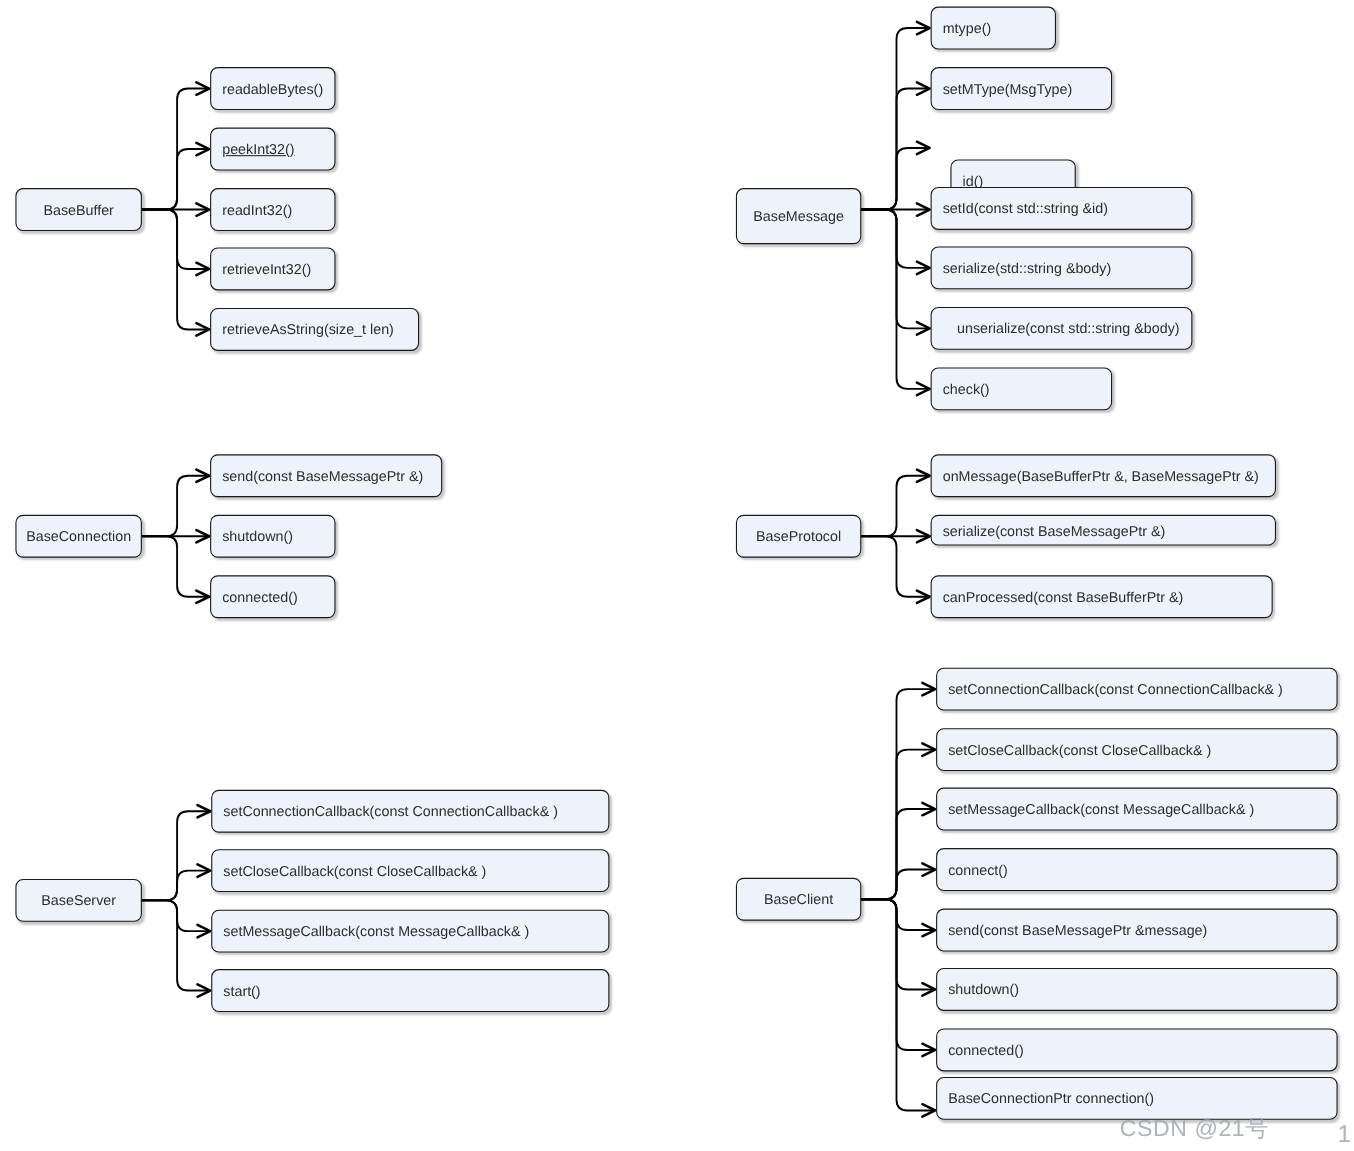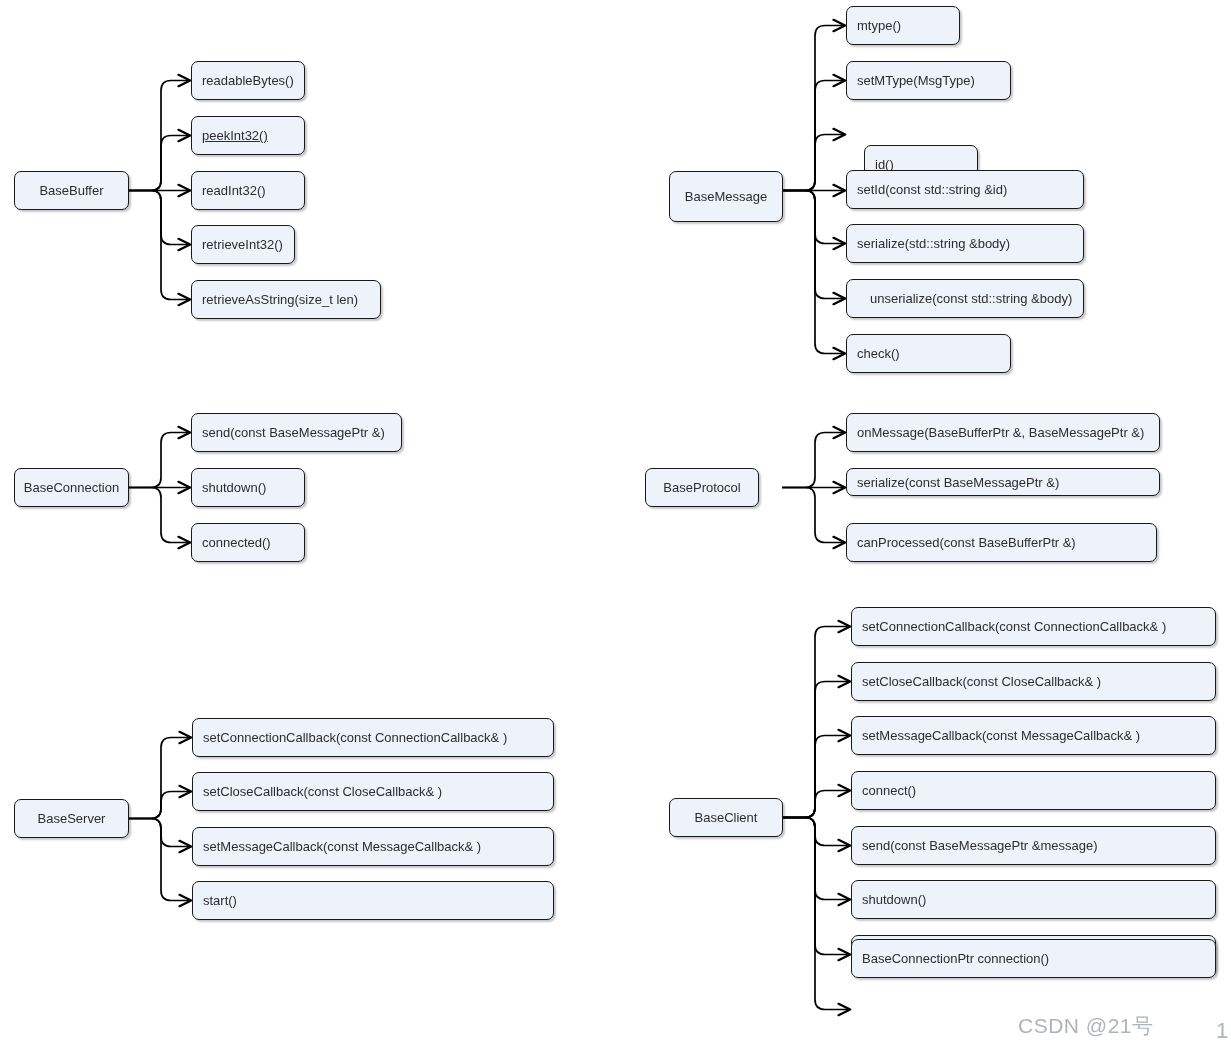--- a/index.html
+++ b/index.html
@@ -83,21 +83,21 @@
       <path d="M 782 817.5 H 805 Q 815 817.5 815 827.5 V 889.5 Q 815 899.5 825 899.5 H 850" fill="none" stroke="#000000" stroke-width="1.7" marker-end="url(#arrow)"></path>
       <path d="M 782 817.5 H 805 Q 815 817.5 815 827.5 V 944.5 Q 815 954.5 825 954.5 H 850" fill="none" stroke="#000000" stroke-width="1.7" marker-end="url(#arrow)"></path>
       <path d="M 782 817.5 H 805 Q 815 817.5 815 827.5 V 999.5 Q 815 1009.5 825 1009.5 H 850" fill="none" stroke="#000000" stroke-width="1.7" marker-end="url(#arrow)"></path>
     </svg>
 
   <div class="tree">
     <div class="node root" style="left:14px;  top:171px; width:115px; height:39px;">BaseBuffer</div>
     <div class="node method" style="left:191px; top:61px;  width:114px; height:39px;">readableBytes()</div>
     <div class="node method" style="left:191px; top:116px; width:114px; height:39px;text-decoration:underline;">peekInt32()</div>
     <div class="node method" style="left:191px; top:171px; width:114px; height:39px;">readInt32()</div>
-    <div class="node method" style="left:191px; top:225px; width:104px; height:39px;">retrieveInt32()</div>
+    <div class="node method" style="left:191px; top:225px; width:114px; height:39px;">retrieveInt32()</div>
     <div class="node method" style="left:191px; top:280px; width:190px; height:39px;">retrieveAsString(size_t len)</div>
   </div>
 
   <div class="tree">
     <div class="node root" style="left:669px; top:171px; width:114px; height:51px;">BaseMessage</div>
     <div class="node method" style="left:846px; top:6px;   width:114px; height:39px;">mtype()</div>
     <div class="node method" style="left:846px; top:61px;  width:165px; height:39px;">setMType(MsgType)</div>
     <div class="node method" style="left:864px; top:115px; width:114px; height:39px;margin-top:30px;">id()</div>
     <div class="node method" style="left:846px; top:170px; width:238px; height:39px;">setId(const std::string &amp;id)</div>
     <div class="node method" style="left:846px; top:224px; width:238px; height:39px;">serialize(std::string &amp;body)</div>
@@ -106,21 +106,21 @@
   </div>
 
   <div class="tree">
     <div class="node root" style="left:14px;  top:468px; width:115px; height:39px;">BaseConnection</div>
     <div class="node method" style="left:191px; top:413px; width:211px; height:39px;">send(const BaseMessagePtr &amp;)</div>
     <div class="node method" style="left:191px; top:468px; width:114px; height:39px;">shutdown()</div>
     <div class="node method" style="left:191px; top:523px; width:114px; height:39px;">connected()</div>
   </div>
 
   <div class="tree">
-    <div class="node root" style="left:645px; top:468px; width:114px; height:39px;">BaseProtocol</div>
+    <div class="node root" style="left:669px; top:468px; width:114px; height:39px;">BaseProtocol</div>
     <div class="node method" style="left:846px; top:413px; width:314px; height:39px;">onMessage(BaseBufferPtr &amp;, BaseMessagePtr &amp;)</div>
     <div class="node method" style="left:846px; top:468px; width:314px; height:28px;">serialize(const BaseMessagePtr &amp;)</div>
     <div class="node method" style="left:846px; top:523px; width:311px; height:39px;">canProcessed(const BaseBufferPtr &amp;)</div>
   </div>
 
   <div class="tree">
     <div class="node root" style="left:14px;  top:799px; width:115px; height:39px;">BaseServer</div>
     <div class="node method" style="left:192px; top:718px; width:362px; height:39px;">setConnectionCallback(const ConnectionCallback&amp; )</div>
     <div class="node method" style="left:192px; top:772px; width:362px; height:39px;">setCloseCallback(const CloseCallback&amp; )</div>
     <div class="node method" style="left:192px; top:827px; width:362px; height:39px;">setMessageCallback(const MessageCallback&amp; )</div>
@@ -129,19 +129,19 @@
 
   <div class="tree">
     <div class="node root" style="left:669px; top:798px; width:114px; height:39px;">BaseClient</div>
     <div class="node method" style="left:851px; top:607px; width:365px; height:39px;">setConnectionCallback(const ConnectionCallback&amp; )</div>
     <div class="node method" style="left:851px; top:662px; width:365px; height:39px;">setCloseCallback(const CloseCallback&amp; )</div>
     <div class="node method" style="left:851px; top:716px; width:365px; height:39px;">setMessageCallback(const MessageCallback&amp; )</div>
     <div class="node method" style="left:851px; top:771px; width:365px; height:39px;">connect()</div>
     <div class="node method" style="left:851px; top:826px; width:365px; height:39px;">send(const BaseMessagePtr &amp;message)</div>
     <div class="node method" style="left:851px; top:880px; width:365px; height:39px;">shutdown()</div>
     <div class="node method" style="left:851px; top:935px; width:365px; height:39px;">connected()</div>
-    <div class="node method" style="left:851px; top:939px; width:365px; height:39px;">BaseConnectionPtr connection()</div>
+    <div class="node method" style="left:851px; top:979px; width:365px; height:39px;">BaseConnectionPtr connection()</div>
   </div>
 
   <span class="watermark" style="left:1018px; top:1012px;">CSDN @21号</span>
   <span class="watermark" style="left:1216px; top:1018px; font-size:22px;">1</span>
 
 </div>
 
 </body></html>

